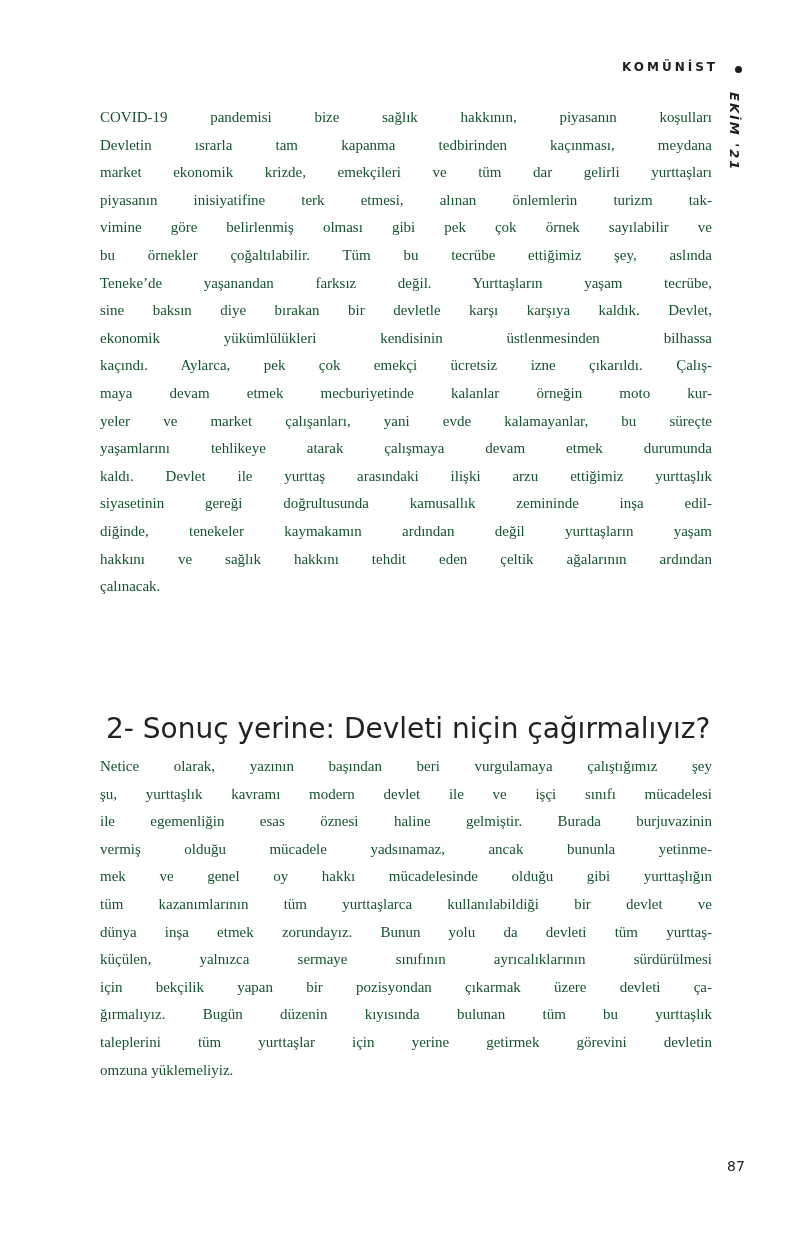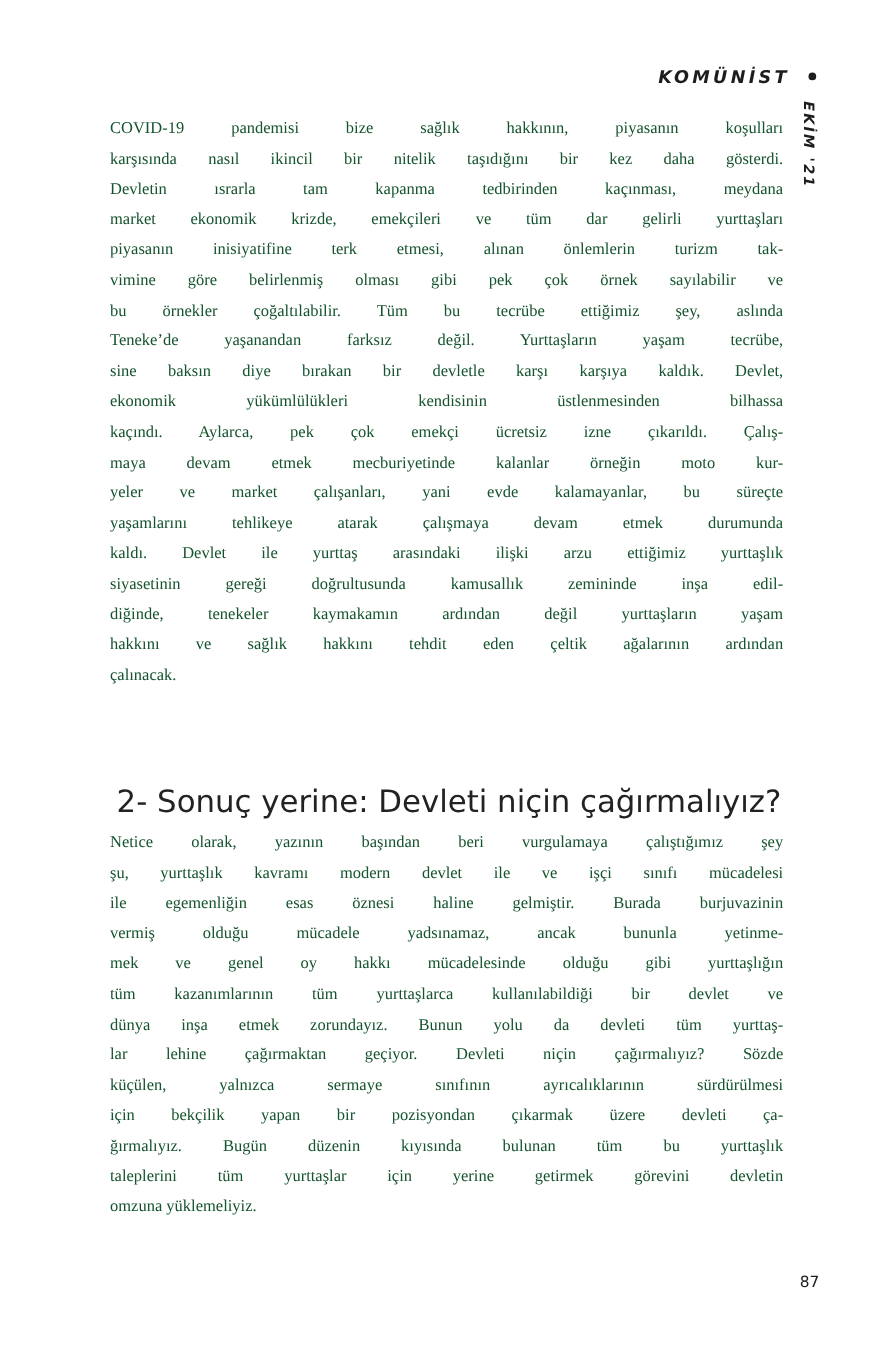--- a/index.html
+++ b/index.html
@@ -2,22 +2,22 @@
 <html><head>
   <meta charset="utf-8">
   <style>
     html, body { margin: 0; padding: 0; }
     body {
       width: 798px; height: 1241px; background: #ffffff; position: relative; overflow: hidden;
       color: #2a2a2a;
     }
     .header-title {
       position: absolute; top: 60px; right: 80px;
-      font-family: "DejaVu Sans", sans-serif; font-weight: bold; font-style: italic;
-      font-size: 16px; letter-spacing: 3px; color: #1d1d1d;
+      font-family: "DejaVu Sans", sans-serif; font-weight: bold; 
+      font-size: 12px; letter-spacing: 3px; color: #1d1d1d;
     }
     .header-dot {
       position: absolute; top: 66px; right: 56px; width: 7px; height: 7px; border-radius: 50%;
       background: #1d1d1d;
     }
     .header-issue {
       position: absolute; top: 92px; right: 56px; width: 20px; height: 80px;
       font-family: "DejaVu Sans", sans-serif; font-weight: bold; font-style: italic;
       font-size: 13px; letter-spacing: 2px; color: #1d1d1d;
       writing-mode: vertical-rl; white-space: nowrap;
@@ -47,21 +47,20 @@
 <body>
 
 <div>
   <span class="header-title">KOMÜNİST</span>
   <span class="header-dot"></span>
   <span class="header-issue">EKİM '21</span>
 </div>
 
 <div class="body-text" id="para1">
   <span class="line">COVID-19 pandemisi bize sağlık hakkının, piyasanın koşulları</span>
-  <span class="line">karşısında nasıl ikincil bir nitelik taşıdığını bir kez daha gösterdi.</span>
   <span class="line">Devletin ısrarla tam kapanma tedbirinden kaçınması, meydana</span>
   <span class="line">market ekonomik krizde, emekçileri ve tüm dar gelirli yurttaşları</span>
   <span class="line">piyasanın inisiyatifine terk etmesi, alınan önlemlerin turizm tak-</span>
   <span class="line">vimine göre belirlenmiş olması gibi pek çok örnek sayılabilir ve</span>
   <span class="line">bu örnekler çoğaltılabilir. Tüm bu tecrübe ettiğimiz şey, aslında</span>
   <span class="line">Teneke’de yaşanandan farksız değil. Yurttaşların yaşam tecrübe,</span>
   <span class="line">sine baksın diye bırakan bir devletle karşı karşıya kaldık. Devlet,</span>
   <span class="line">ekonomik yükümlülükleri kendisinin üstlenmesinden bilhassa</span>
   <span class="line">kaçındı. Aylarca, pek çok emekçi ücretsiz izne çıkarıldı. Çalış-</span>
   <span class="line">maya devam etmek mecburiyetinde kalanlar örneğin moto kur-</span>
@@ -77,21 +76,20 @@
 <h2 class="section-heading" style="margin:0;font-weight:normal;">2- Sonuç yerine: Devleti niçin çağırmalıyız?</h2>
 
 <div class="body-text" id="para2">
   <span class="line">Netice olarak, yazının başından beri vurgulamaya çalıştığımız şey</span>
   <span class="line">şu, yurttaşlık kavramı modern devlet ile ve işçi sınıfı mücadelesi</span>
   <span class="line">ile egemenliğin esas öznesi haline gelmiştir. Burada burjuvazinin</span>
   <span class="line">vermiş olduğu mücadele yadsınamaz, ancak bununla yetinme-</span>
   <span class="line">mek ve genel oy hakkı mücadelesinde olduğu gibi yurttaşlığın</span>
   <span class="line">tüm kazanımlarının tüm yurttaşlarca kullanılabildiği bir devlet ve</span>
   <span class="line">dünya inşa etmek zorundayız. Bunun yolu da devleti tüm yurttaş-</span>
-  <span class="line">lar lehine çağırmaktan geçiyor. Devleti niçin çağırmalıyız? Sözde</span>
   <span class="line">küçülen, yalnızca sermaye sınıfının ayrıcalıklarının sürdürülmesi</span>
   <span class="line">için bekçilik yapan bir pozisyondan çıkarmak üzere devleti ça-</span>
   <span class="line">ğırmalıyız. Bugün düzenin kıyısında bulunan tüm bu yurttaşlık</span>
   <span class="line">taleplerini tüm yurttaşlar için yerine getirmek görevini devletin</span>
   <span class="line last">omzuna yüklemeliyiz.</span>
 </div>
 
 <span class="page-number">87</span>
 
 </body></html>

